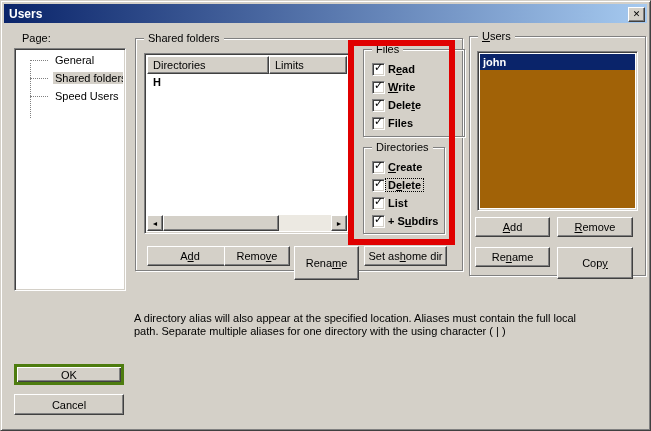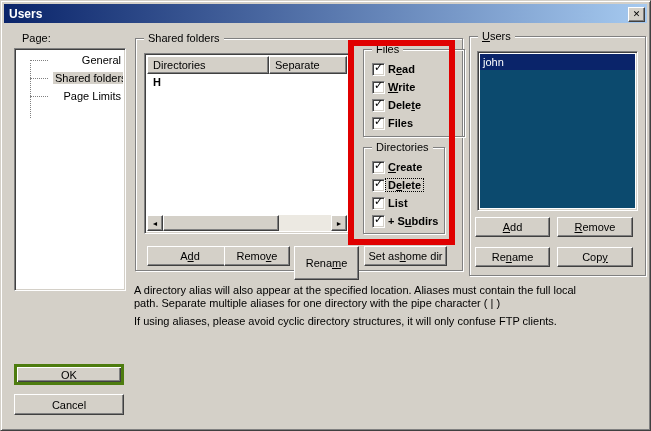--- a/index.html
+++ b/index.html
@@ -31,21 +31,21 @@
   .sunken {
     background:#fff;
     border:1px solid; border-color:#808080 #fff #fff #808080;
     box-shadow: inset 1px 1px 0 #404040, inset -1px -1px 0 #d4d0c8;
   }
 
   
   #page-list { position:absolute; left:13px; top:47px; width:112px; height:243px; }
   .tree { position:absolute; inset:2px; overflow:hidden; }
   .tree-vline { position:absolute; left:13px; top:12px; height:55px; border-left:1px dotted #808080; }
-  .tree-item { position:relative; height:18px; line-height:18px; padding-left:36px; white-space:nowrap;text-align:right; }
+  .tree-item { position:relative; height:18px; line-height:18px; padding-left:36px; white-space:nowrap; }
   .tree-item::before { content:""; position:absolute; left:13px; top:9px; width:18px; border-top:1px dotted #808080; }
   .tree-item > span { padding:0 2px; }
   .tree-item.selected > span { background:#d4d0c8; }
 
   
   .group {
     position:absolute; border:1px solid #808080;
     box-shadow: inset 1px 1px 0 #fff, 1px 1px 0 #fff;
   }
   .group-label { position:absolute; top:-8px; left:8px; background:#d4d0c8; padding:0 4px; line-height:14px; }
@@ -94,25 +94,25 @@
     border:1px solid; border-color:#808080 #fff #fff #808080;
     box-shadow: inset 1px 1px 0 #404040, inset -1px -1px 0 #d4d0c8;
   }
   .check { position:absolute; left:1px; top:-3px; font-size:11px; font-weight:bold; visibility:hidden; }
   .check.on { visibility:visible; }
   .cb-label { padding:0 2px; white-space:nowrap; border:1px dotted transparent;font-weight:bold; }
   .cb-label.focused { border:1px dotted #000; }
 
   
   #users-list { position:absolute; left:476px; top:50px; width:161px; height:160px; }
-  .ul-inner { position:absolute; inset:2px; background:#0c4a6e; overflow:hidden; }
+  .ul-inner { position:absolute; inset:2px; background:#a16207; overflow:hidden;font-weight:bold; }
   .user-item { height:16px; line-height:16px; padding-left:3px; }
   .user-item.selected { background:#0a246a; color:#fff; }
 
-  .note-line { position:absolute; left:133px; white-space:nowrap; }
+  .note-line { position:absolute; left:133px; white-space:nowrap;margin-top:28px; }
 
   #red-annotation {
     position:absolute; left:347px; top:39px; width:107px; height:205px;
     border:6px solid #e00000; z-index:50; pointer-events:none;
   }
   u { text-underline-offset: 1px; }
 </style>
 </head>
 <body>
 
@@ -124,33 +124,33 @@
   <div class="close-btn">
     <span>✕</span>
   </div>
 
   <div class="label" style="left:13px; top:31px;">Page:</div>
   <div id="page-list" class="sunken">
     <div class="tree">
       <div class="tree-vline"></div>
       <div class="tree-item"><span>General</span></div>
       <div class="tree-item selected"><span>Shared folders</span></div>
-      <div class="tree-item"><span>Page Limits</span></div>
+      <div class="tree-item"><span>Speed Users</span></div>
     </div>
   </div>
 
   <div class="group" style="left:134px; top:37px; width:328px; height:233px;">
     <span class="group-label">Shared folders</span>
   </div>
 
   <div id="dir-listview" class="sunken">
     <div class="lv-inner">
       <div class="lv-header">
         <div class="lv-hcell" style="width:122px;">Directories</div>
-        <div class="lv-hcell" style="flex:1;">Separate</div>
+        <div class="lv-hcell" style="flex:1;">Limits</div>
       </div>
       <div class="lv-row">
         <span class="lv-marker">H</span>
       </div>
       <div class="hscroll">
         <div class="sb-btn">
             <span>◄</span>
           </div>
         <div class="sb-thumb"></div>
         <div class="sb-track"></div>
@@ -228,22 +228,21 @@
     <span class="group-label"><u>U</u>sers</span>
   </div>
   <div id="users-list" class="sunken">
     <div class="ul-inner">
       <div class="user-item selected">john</div>
     </div>
   </div>
   <div class="btn" style="left:474px; top:216px; width:75px; height:20px;"><u>A</u>dd</div>
   <div class="btn" style="left:556px; top:216px; width:76px; height:20px;"><u>R</u>emove</div>
   <div class="btn" style="left:474px; top:246px; width:75px; height:20px;">Re<u>n</u>ame</div>
-  <div class="btn" style="left:556px; top:246px; width:76px; height:20px;">Cop<u>y</u></div>
+  <div class="btn" style="left:556px; top:246px; width:76px; height:32px;">Cop<u>y</u></div>
 
   <div class="note-line" style="top:283px;">A directory alias will also appear at the specified location. Aliases must contain the full local</div>
-  <div class="note-line" style="top:296px;">path. Separate multiple aliases for one directory with the pipe character ( | )</div>
-  <div class="note-line" style="top:314px;">If using aliases, please avoid cyclic directory structures, it will only confuse FTP clients.</div>
+  <div class="note-line" style="top:296px;">path. Separate multiple aliases for one directory with the using character ( | )</div>
 
   <div class="btn btn-default" style="left:13px; top:363px; width:110px; height:21px;">OK</div>
   <div class="btn" style="left:13px; top:393px; width:110px; height:21px;">Cancel</div>
 
 </div>
 
 </body></html>

